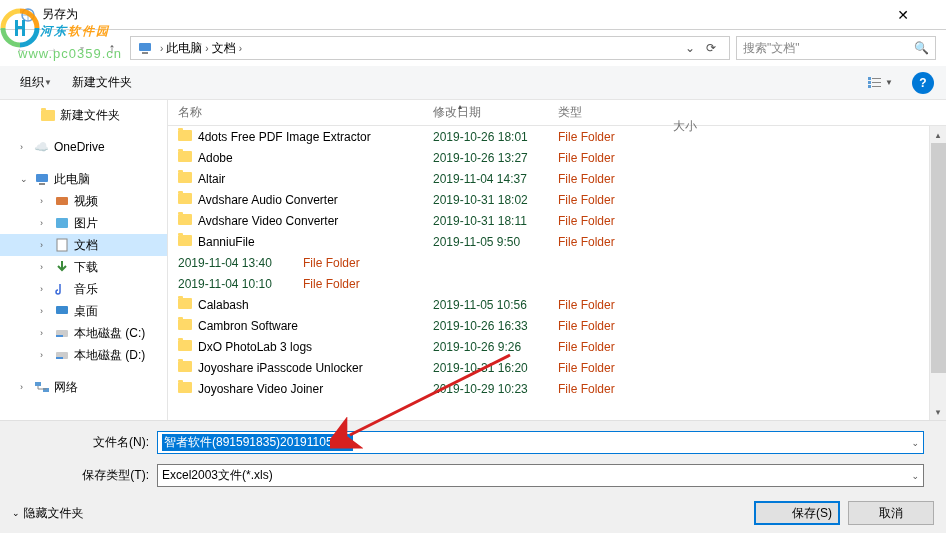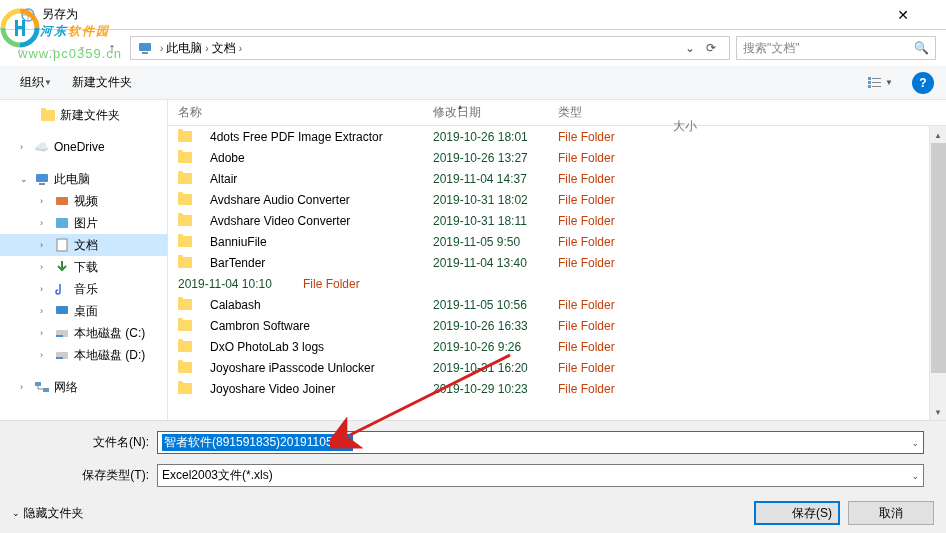--- a/index.html
+++ b/index.html
@@ -44,21 +44,21 @@
 .headers { display: flex; height: 26px; border-bottom: 1px solid #e5e5e5; align-items: center; }
 .hcol { padding: 0 10px; color: #737373; border-right: 1px solid transparent; }
 .hcol.name { width: 255px; display: flex; align-items: center; }
 .hcol.date { width: 125px; }
 .hcol.type { width: 115px; }
 .hcol.size { width: 80px; margin-top: 28px; }
 .sort-ind { margin: 0 auto; font-size: 8px; color: #555; position: absolute; left: 290px; top: 2px; }
 
 .rows { flex: 1; overflow-y: auto; position: relative; }
 .row { display: flex; height: 21px; align-items: center; }
-.row .rname { width: 255px; padding-left: 10px; display: flex; align-items: center; gap: 18px; }
+.row .rname { width: 255px; padding-left: 10px; display: flex; gap: 6px; }
 .row .rdate { width: 125px; padding-left: 10px; color: #14532d; }
 .row .rtype { width: 115px; padding-left: 10px; color: #c2410c; }
 .mini-folder { width: 14px; height: 11px; background: #ffd968; border-radius: 1px; position: relative; flex-shrink: 0; }
 .mini-folder::before { content: ""; position: absolute; top: -2px; left: 0; width: 5px; height: 2px; background: #ffd968; border-radius: 1px 1px 0 0; }
 
 .bottom { border-top: 1px solid #e0e0e0; padding: 10px 12px 10px 12px; background: #f0f0f0; }
 .field-row { display: flex; align-items: center; margin-bottom: 10px; }
 .field-label { width: 145px; text-align: right; padding-right: 8px; }
 .field-combo { flex: 1; height: 23px; border: 1px solid #7a7a7a; background: #fff; display: flex; align-items: center; padding: 0 4px; margin-right: 10px; }
 .field-combo.fn { border-color: #0078d7; }
@@ -303,24 +303,20 @@
         </div>
         <div class="row">
           <div class="rname">
             <span class="mini-folder"></span>
             <span>BanniuFile</span>
           </div>
           <div class="rdate">2019-11-05 9:50</div>
           <div class="rtype">File Folder</div>
         </div>
         <div class="row">
-          <div class="rname">
-            <span class="mini-folder"></span>
-            <span>BarTender</span>
-          </div>
           <div class="rdate">2019-11-04 13:40</div>
           <div class="rtype">File Folder</div>
         </div>
         <div class="row">
           <div class="rdate">2019-11-04 10:10</div>
           <div class="rtype">File Folder</div>
         </div>
         <div class="row">
           <div class="rname">
             <span class="mini-folder"></span>

